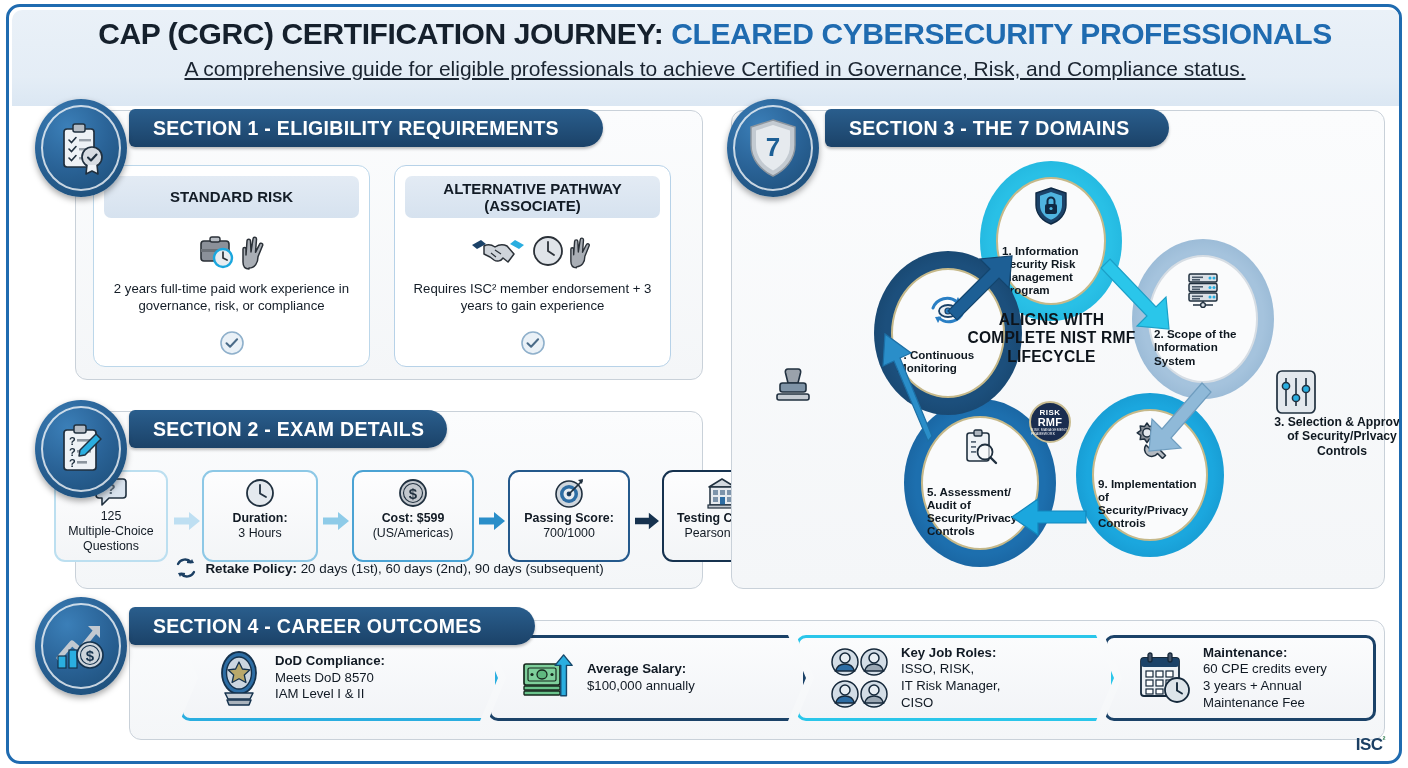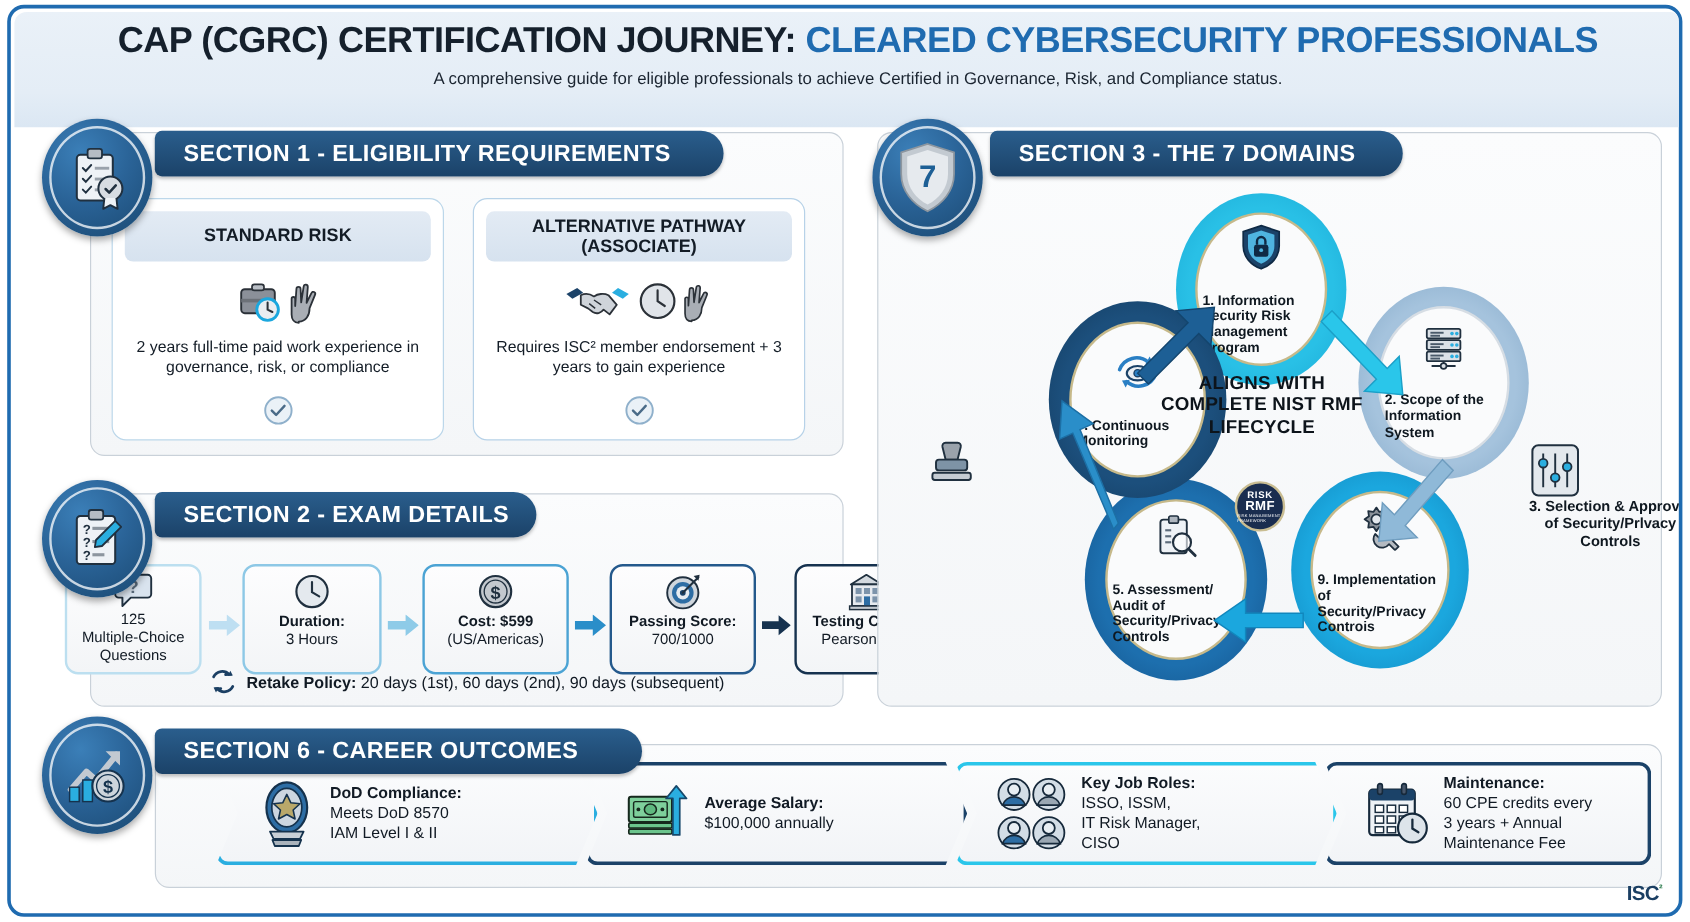--- a/index.html
+++ b/index.html
@@ -22,21 +22,21 @@
     text-align:center;
     padding-left:16px;
   }
   .h-title {
     margin-top:7px;
     font-size:30px; font-weight:bold; letter-spacing:-0.4px;
     color:#15202c; white-space:nowrap;
   }
   .h-title .hl { color:#1f6bb0; }
   .h-sub {
-    margin-top:6px; font-size:14px; color:#1a2430; white-space:nowrap;
+    margin-top:6px; font-size:21px; color:#1a2430; white-space:nowrap;text-decoration:underline;
   }
 
   
   .panel {
     position:absolute;
     background:linear-gradient(180deg,#fbfcfd 0%,#f4f6f8 100%);
     border:1.5px solid #c9d1d9; border-radius:12px;
   }
   .banner {
     position:absolute; height:38px;
@@ -546,21 +546,21 @@
           <circle cx="16" cy="47" r="13" fill="#d3dde6"></circle>
           <circle cx="16" cy="43" r="5" fill="#e8eef3"></circle>
           <path d="M6.5 56a10 10 0 0119 0z" fill="#2d6da4"></path>
           <circle cx="45" cy="47" r="13" fill="#d3dde6"></circle>
           <circle cx="45" cy="43" r="5" fill="#e8eef3"></circle>
           <path d="M35.5 56a10 10 0 0119 0z" fill="#9aa7b3"></path>
         </g>
       </svg>
       <div class="chev-txt">
         <b>Key Job Roles:</b><br>
-        <span>ISSO, ISSM,</span><br>
+        <span>ISSO, RISK,</span><br>
         <span>IT Risk Manager,</span><br>
         <span>CISO</span>
       </div>
     </div>
 
     <div class="chev" style="left:974px; width:272px; border:3px solid #1b4268;
          clip-path:polygon(0 0, 272px 0, 272px 100%, 0 100%, 18px 50%);
          border-radius:10px;">
       <svg width="56" height="54" viewBox="0 0 56 54">
         <rect x="4" y="7" width="38" height="38" rx="3" fill="#eef2f6" stroke="#16293b" stroke-width="1.8"></rect>
@@ -582,21 +582,21 @@
       </svg>
       <div class="chev-txt">
         <b>Maintenance:</b><br>
         <span>60 CPE credits every</span><br>
         <span>3 years + Annual</span><br>
         <span>Maintenance Fee</span>
       </div>
     </div>
   </div>
 
-  <div class="banner" style="left:120px; top:600px; width:406px;">SECTION 6 - CAREER OUTCOMES</div>
+  <div class="banner" style="left:120px; top:600px; width:406px;">SECTION 4 - CAREER OUTCOMES</div>
   <div class="badge" style="left:26px; top:590px;">
     <svg width="58" height="56" viewBox="0 0 58 56">
       <path d="M7 40L20 25l8 7L45 11" stroke="#c2c9d1" stroke-width="5" fill="none" stroke-linecap="round" stroke-linejoin="round"></path>
       <path d="M36 8h12v12z" fill="#c2c9d1"></path>
       <g fill="#2aaee0" stroke="#15324d" stroke-width="1.2">
         <rect x="6" y="38" width="8" height="12"></rect>
           <rect x="17" y="32" width="8" height="18"></rect>
       </g>
       <circle cx="38" cy="37" r="13" fill="#cdd4db" stroke="#15324d" stroke-width="1.7"></circle>
       <circle cx="38" cy="37" r="9.5" fill="none" stroke="#15324d" stroke-width="1.1"></circle>

